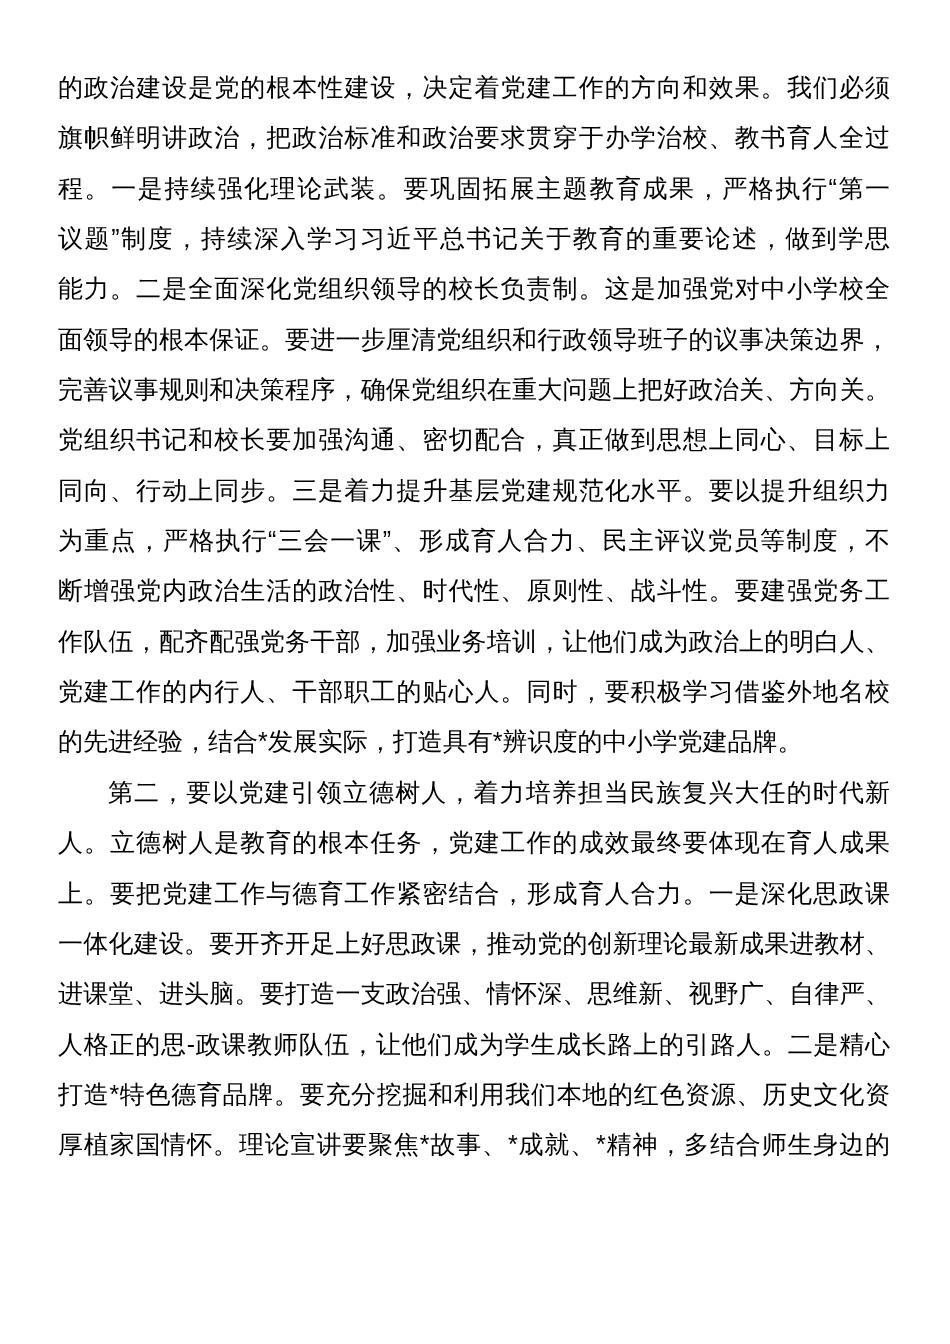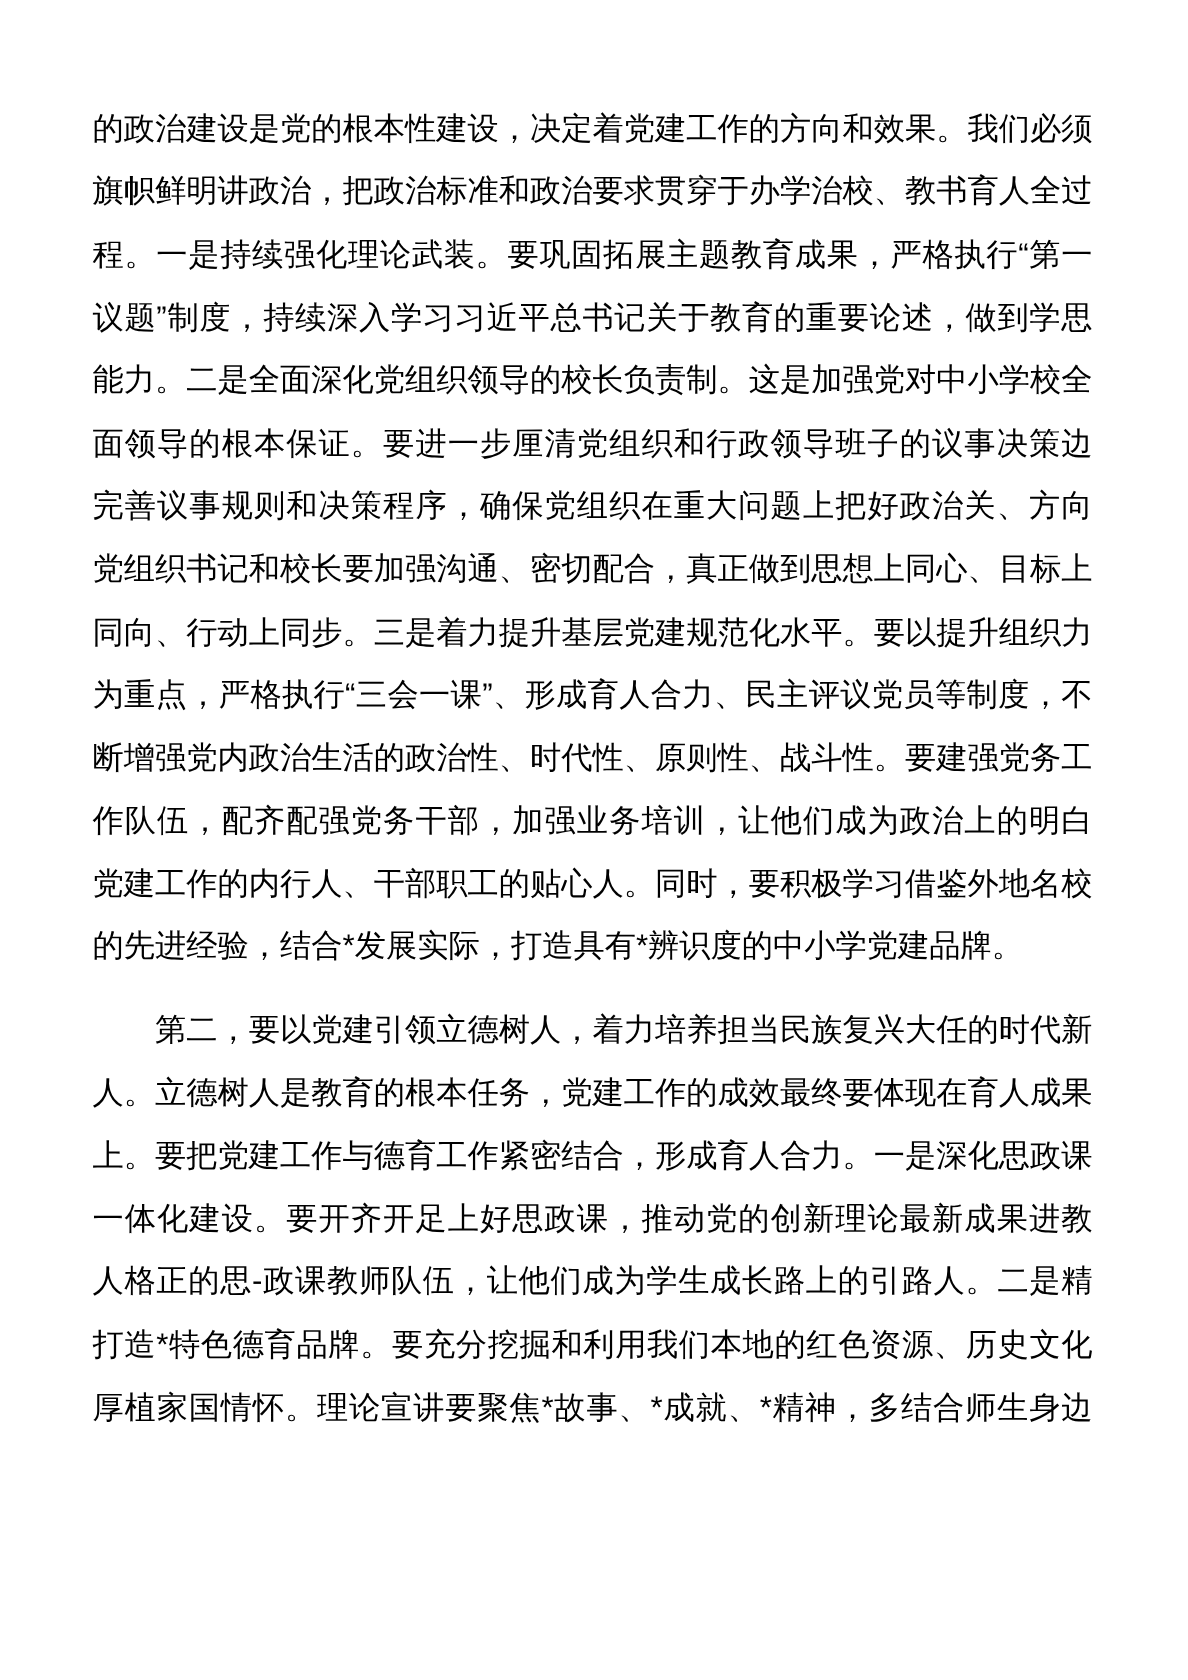--- a/index.html
+++ b/index.html
@@ -20,21 +20,21 @@
     top: 62px;
     left: 58px;
     width: 832px;
     font-family: "Liberation Sans", "DejaVu Sans", sans-serif;
     font-size: 25px;
     line-height: 50.35px;
     color: #000000;
     font-weight: 400;
   }
   .paragraph {
-    margin: 16px;
+    margin: 0;
     padding: 0;
   }
   .line {
     width: 100%;
     text-align: justify;
     text-align-last: justify;
     overflow: hidden;
     height: 50.35px;
   }
   .line.no-justify-last {
@@ -63,18 +63,19 @@
         <div class="line">断增强党内政治生活的政治性、时代性、原则性、战斗性。要建强党务工</div>
         <div class="line">作队伍，配齐配强党务干部，加强业务培训，让他们成为政治上的明白人、</div>
         <div class="line">党建工作的内行人、干部职工的贴心人。同时，要积极学习借鉴外地名校</div>
         <div class="line no-justify-last">的先进经验，结合*发展实际，打造具有*辨识度的中小学党建品牌。</div>
       </div>
       <div class="paragraph">
         <div class="line indent">第二，要以党建引领立德树人，着力培养担当民族复兴大任的时代新</div>
         <div class="line">人。立德树人是教育的根本任务，党建工作的成效最终要体现在育人成果</div>
         <div class="line">上。要把党建工作与德育工作紧密结合，形成育人合力。一是深化思政课</div>
         <div class="line">一体化建设。要开齐开足上好思政课，推动党的创新理论最新成果进教材、</div>
+        <div class="line">进课堂、进头脑。要打造一支政治强、情怀深、思维新、视野广、自律严、</div>
         <div class="line">人格正的思-政课教师队伍，让他们成为学生成长路上的引路人。二是精心</div>
         <div class="line">打造*特色德育品牌。要充分挖掘和利用我们本地的红色资源、历史文化资</div>
         <div class="line">厚植家国情怀。理论宣讲要聚焦*故事、*成就、*精神，多结合师生身边的</div>
       </div>
     </div>
 </div>
 
 </body></html>

